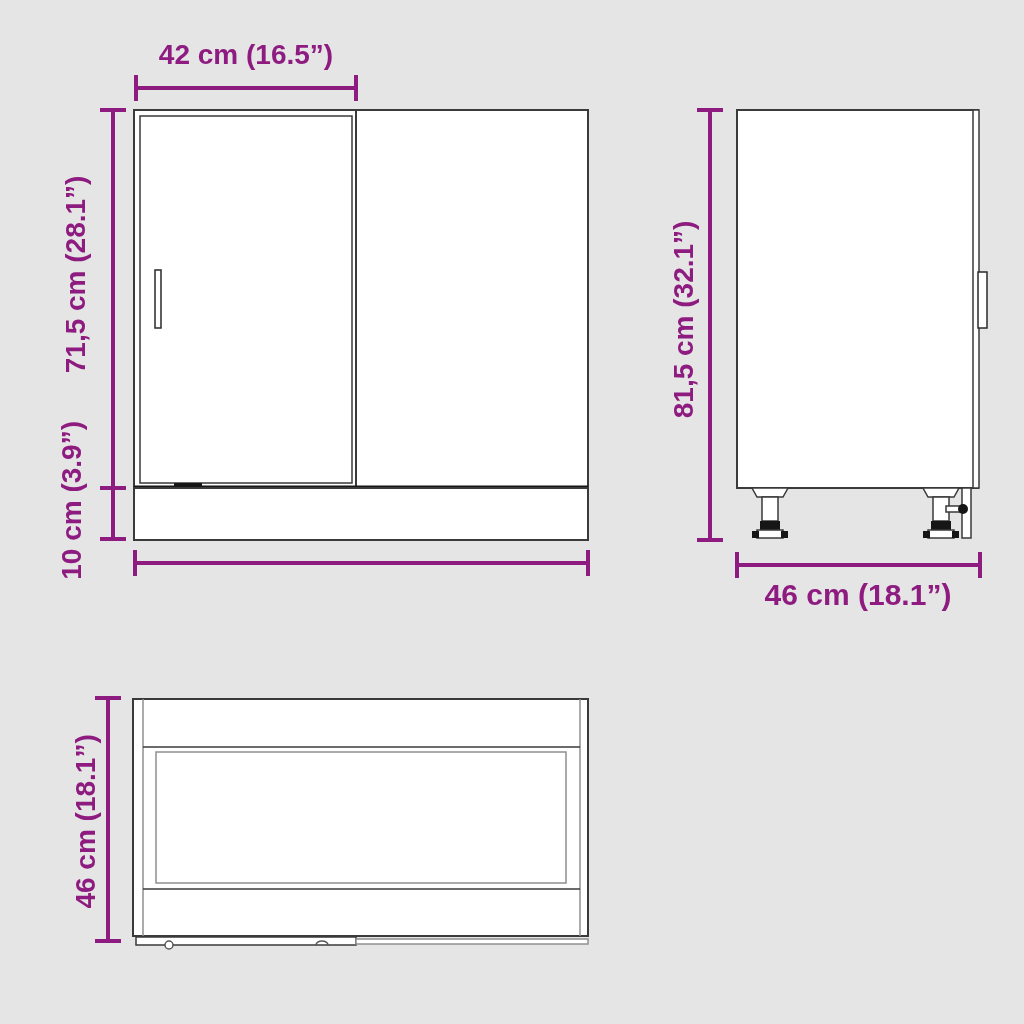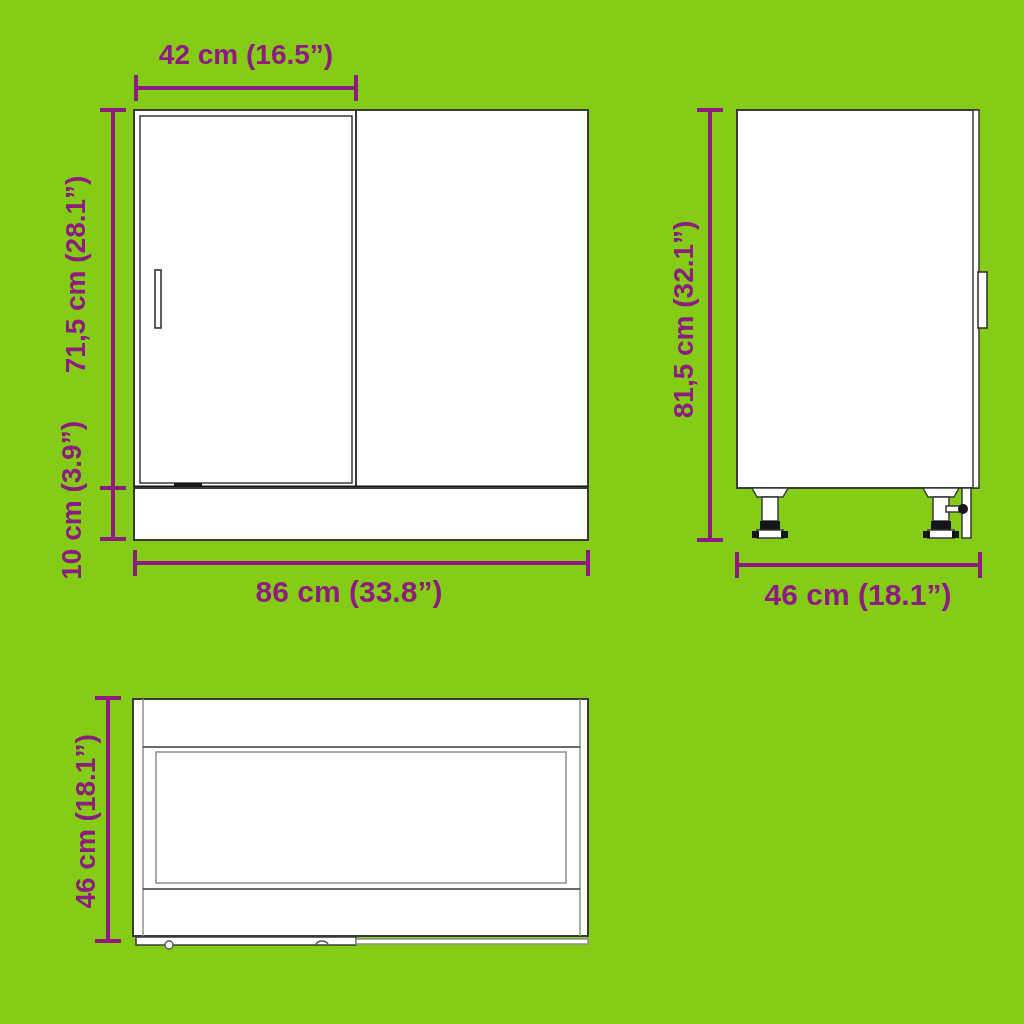--- a/index.html
+++ b/index.html
@@ -8,21 +8,21 @@
     background: #ffffff;
     width: 1024px;
     height: 1024px;
     overflow: hidden;
     font-family: "Liberation Sans", sans-serif;
   }
   #stage {
     position: relative;
     width: 1024px;
     height: 1024px;
-    background: #84cc16;
+    background: #e5e5e5;
   }
   #drawing {
     position: absolute;
     left: 0;
     top: 0;
   }
   .dim-label {
     position: absolute;
     color: var(--accent, #8e1c80);
     font-weight: 700;
@@ -158,21 +158,20 @@
       </g>
     </g>
   </svg>
 
   <div class="dim-label h28" style="left:126px; top:40px; width:240px;">42 cm (16.5”)</div>
 
   <div class="dim-label h28 rot" style="left:-54px; top:259px; width:260px;">71,5 cm (28.1”)</div>
 
   <div class="dim-label h28 rot" style="left:-23px; top:485px; width:190px;">10 cm (3.9”)</div>
 
-  <div class="dim-label h30" style="left:199px; top:575px; width:300px;">86 cm (33.8”)</div>
 
   <div class="dim-label h28 rot" style="left:554px; top:304px; width:260px;">81,5 cm (32.1”)</div>
 
   <div class="dim-label h30" style="left:708px; top:578px; width:300px;">46 cm (18.1”)</div>
 
   <div class="dim-label h28 rot" style="left:-20px; top:806px; width:212px;">46 cm (18.1”)</div>
 
 </div>
 
 </body></html>

